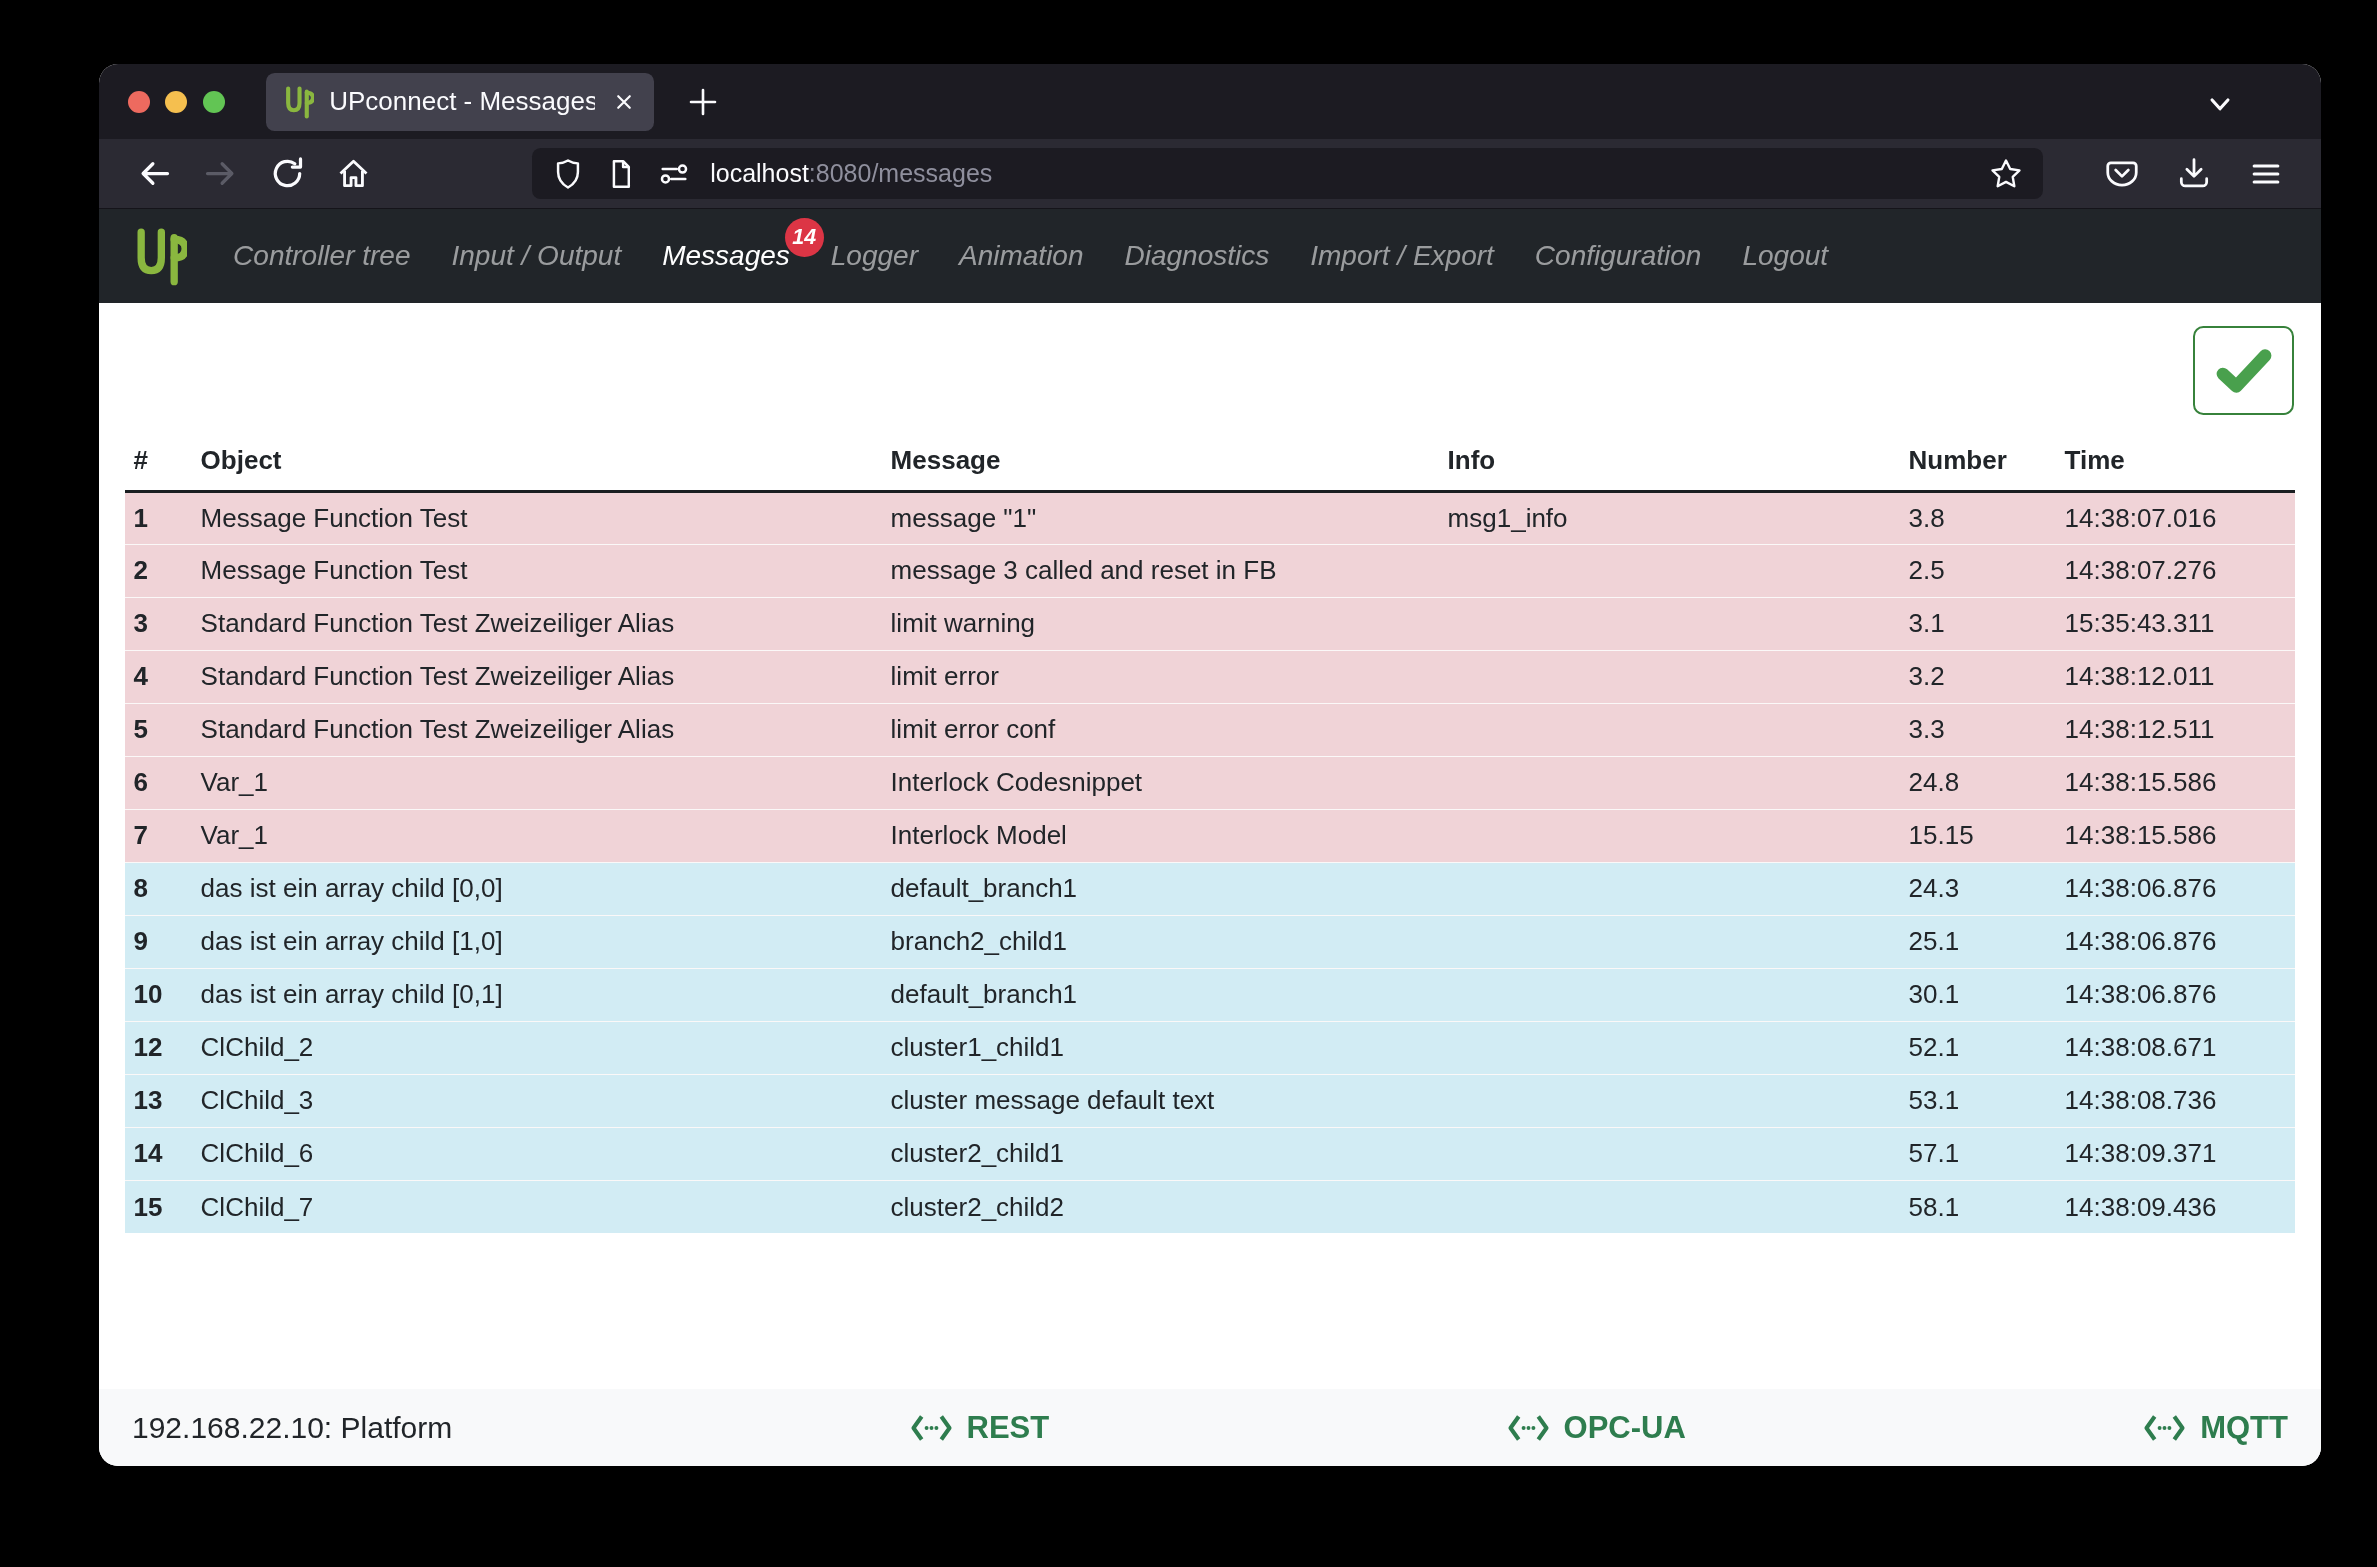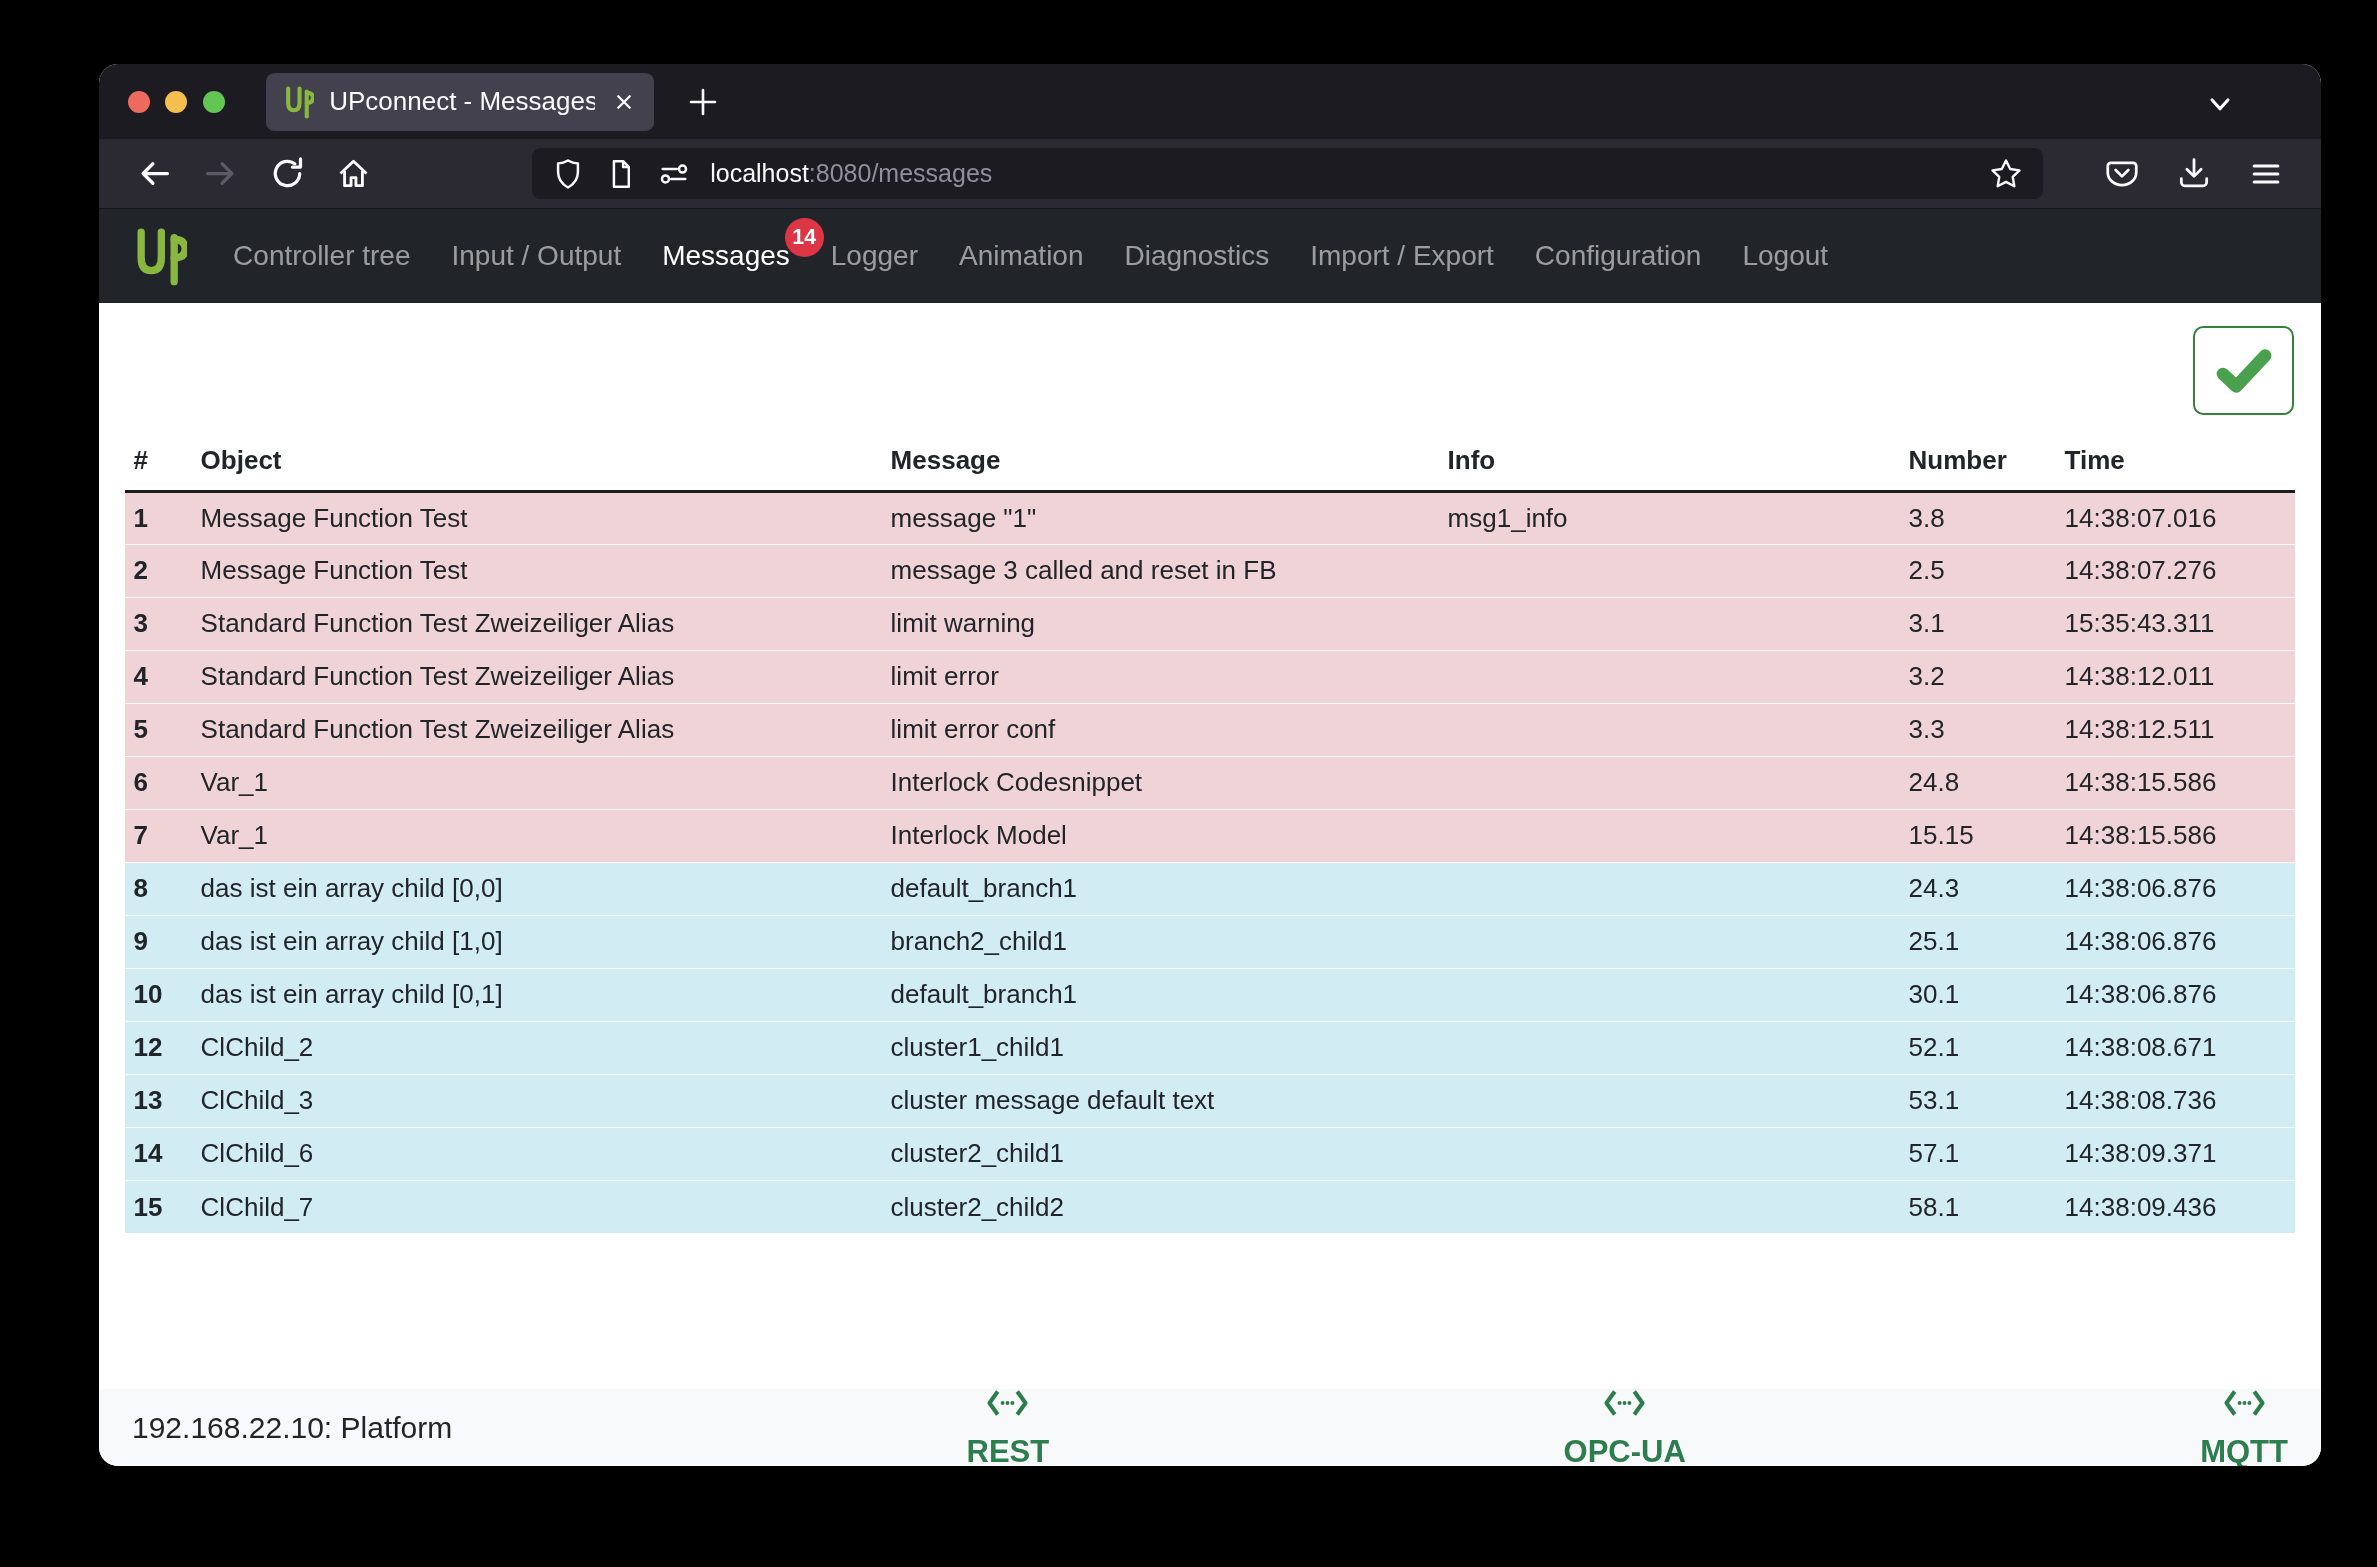--- a/index.html
+++ b/index.html
@@ -22,21 +22,21 @@
   .toolbar{ height:70px; background:#2b2a33; display:flex; align-items:center; padding:0 36px; flex-shrink:0; border-bottom:0.9px solid #15141a; }
   .tool-icons{ display:flex; gap:27.4px; align-items:center; }
   .urlbar{ height:51px; flex:1; margin:0 60px 0 159px; background:#1c1b22; border-radius:8.6px;
            display:flex; align-items:center; padding:0 19px; gap:19px; min-width:0;justify-content:flex-end; }
   .url-text{ font-size:25px; white-space:nowrap; }
   .url-host{ color:#fbfbfe; } .url-rest{ color:#8f8f9d; }
   .url-star{ margin-left:auto; display:flex; }
   .right-icons{ display:flex; gap:34px; align-items:center; }
 
   
-  .navbar{ height:94px; background:#212529; display:flex; align-items:center; padding:0 33px; gap:41px; flex-shrink:0; }
+  .navbar{ height:94px; background:#212529; display:flex; align-items:center; padding:0 33px; gap:41px; flex-shrink:0;font-style:italic; }
   .logo{ display:flex; margin-right:5.1px; }
   .nav-link{ color:rgba(255,255,255,0.55); font-size:28px; white-space:nowrap; cursor:pointer; position:relative; }
   .nav-link.active{ color:#ffffff; }
   .nav-badge{ position:absolute; top:-22px; right:-34px; min-width:39px; height:39px; border-radius:20px;
               background:#dc3545; color:#fff; font-size:21.4px; font-weight:bold;
               display:flex; align-items:center; justify-content:center; padding:0 7.7px; }
 
   
   .content{ flex:1; background:#fff; position:relative; padding:0 26px; overflow:hidden; }
   .ack-button{ position:absolute; top:23px; right:26.6px; width:101px; height:89px; background:#fff;
@@ -48,21 +48,21 @@
   .msg-table td{ font-size:26px; padding:0 8.6px; height:53px; vertical-align:middle; white-space:nowrap; overflow:hidden; }
   .msg-table tbody tr + tr td{ border-top:1.7px solid #fbf8f8; }
   tr.row-danger td{ background:#f0d3d7; }
   tr.row-info td{ background:#d2ecf4; }
   .col-n{ font-weight:bold; }
 
   
   .footer{ height:77px; background:#f8f9fa; flex-shrink:0; display:flex; align-items:center;
            justify-content:space-between; padding:0 33px; }
   .footer-host{ font-size:30px; color:#212529; }
-  .proto{ display:flex; align-items:center; gap:13.7px; color:#2e7d4e; font-size:31px; font-weight:600; cursor:pointer;flex-direction:column; }
+  .proto{ display:flex; align-items:center; gap:13.7px; color:#2e7d4e; font-size:31px; font-weight:600; cursor:pointer; }
 </style>
 </head>
 <body>
 
 <div class="window">
 
   <div class="titlebar">
     <div class="lights">
       <span class="light red"></span>
       <span class="light yellow"></span>

